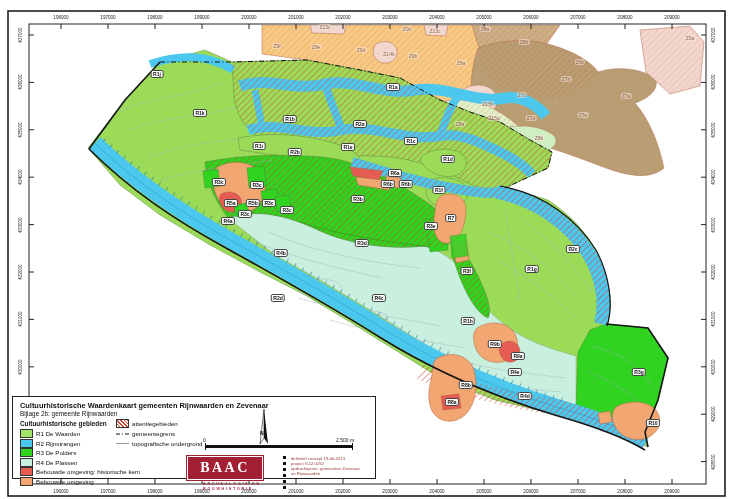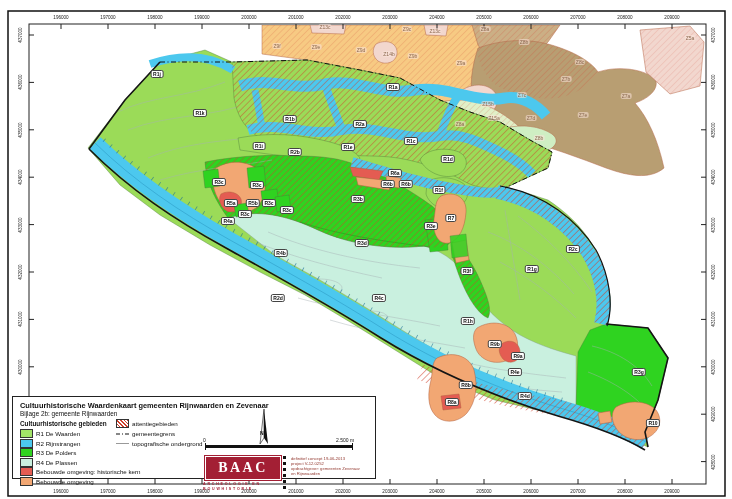--- a/index.html
+++ b/index.html
@@ -38,21 +38,21 @@
       background:repeating-linear-gradient(45deg,#fff 0 1.6px,var(--hatch) 1.6px 2.6px);}
   .sym-line{width:13px;height:0;border-top:1px solid #999;}
   
   #scalebar{position:absolute;left:205px;top:445px;width:148px;height:3px;background:#111;}
   #scalebar:before{content:"";position:absolute;left:0;top:-2px;width:1px;height:7px;background:#111;}
   #scalebar:after{content:"";position:absolute;right:0;top:-2px;width:1px;height:7px;background:#111;}
   .scale-num{position:absolute;font-size:5px;color:#111;}
   #north{position:absolute;left:256px;top:408px;width:16px;height:40px;}
   #north span{position:absolute;left:4px;top:22px;font-size:5px;font-weight:bold;color:#111;}
   
-  #baac-box{position:absolute;left:204px;top:455px;width:76px;height:24px;background:var(--baac);
+  #baac-box{position:absolute;left:186px;top:455px;width:76px;height:24px;background:var(--baac);
             border:1px solid var(--baac);box-shadow:inset 0 0 0 1px #fff;
             display:flex;align-items:center;justify-content:center;}
   #baac-box .word{color:#fff;font-family:"Liberation Serif",serif;font-size:14px;
                   letter-spacing:2.5px;font-weight:bold;}
   .baac-sub{position:absolute;left:203px;font-size:3.6px;letter-spacing:1.8px;color:var(--baac);font-weight:bold;}
   #dots{position:absolute;left:283px;top:456px;width:3px;height:32px;}
   #dots i{display:block;width:3px;height:3px;background:#111;margin-bottom:3px;}
   #credits{position:absolute;left:291px;top:456px;width:80px;font-size:4.2px;line-height:5px;color:#943b32;}
 </style>
 </head>

